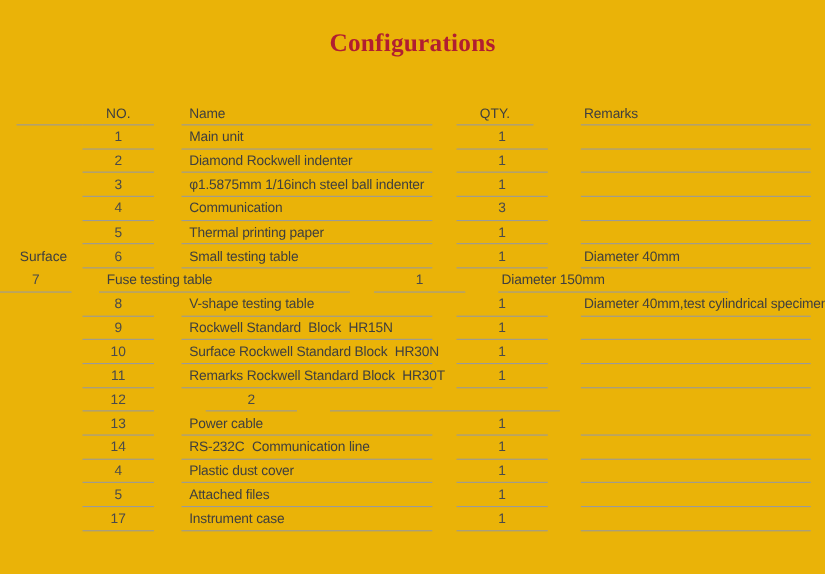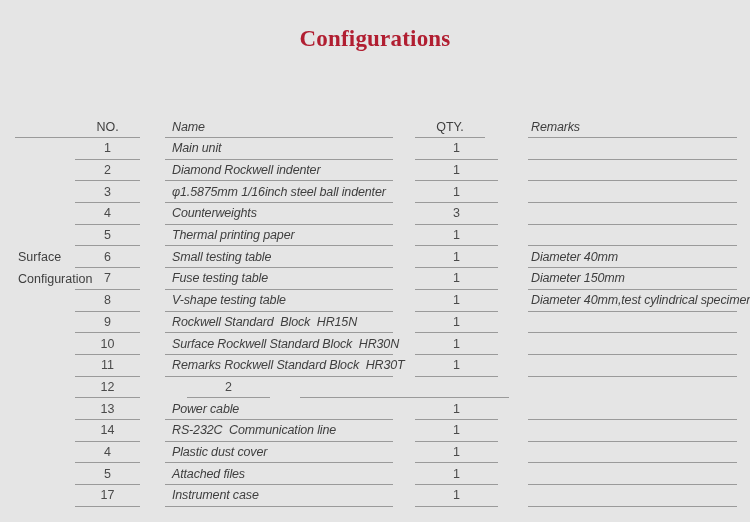--- a/index.html
+++ b/index.html
@@ -1,42 +1,42 @@
 <!DOCTYPE html>
 <html><head>
 <meta charset="utf-8">
 <style>
   html,body { margin:0; padding:0; background:#ffffff; }
   .page {
-    position:relative; width:750px; height:522px; background:#e5e5e5;
+    position:relative; width:750px; height:522px; background:#eab308;
     font-family:"Liberation Sans", sans-serif; color:#3f3f3f; overflow:hidden;
   }
   .title {
     position:absolute; top:26px; left:0; width:100%;
     text-align:center; font-family:"Liberation Serif", serif;
     font-weight:bold; font-size:23px; color:#b11e31; letter-spacing:0.2px;
   }
   .tablewrap { position:absolute; top:92px; left:0; width:750px; }
   .trow { display:flex; align-items:stretch; height:21.7px; }
-  .trow.header { height:22px;margin-top:24px; }
+  .trow.header { height:22px; }
   .cell { display:flex; align-items:center; box-sizing:border-box; font-size:12.5px; }
   .rule { border-bottom:1px solid #9a9a9a; }
   .sp15 { width:15px; }
   .c-leftrule { width:60px; }               
   .c-label { width:75px; padding-left:18px; }                
   .c-no { width:65px; justify-content:center; }
   .g1 { width:25px; }
   .c-name { width:228px; padding-left:7px; }
   .g2 { width:22px; }
   .c-qty { width:83px; justify-content:center; }
   .c-qty-h { width:70px; justify-content:center; }
   .g3 { width:30px; }
   .g3h { width:43px; }
   .c-remarks { width:209px; padding-left:3px; }
-  .c-name span, .c-remarks span { white-space:pre; letter-spacing:-0.15px;font-style:italic; }
+  .c-name span, .c-remarks span { white-space:pre; letter-spacing:-0.15px; }
   .num { color:#4a4a4a; }
 </style>
 </head>
 <body>
 
 <div class="page">
   <div class="title">Configurations</div>
 
   <div class="tablewrap">
 
@@ -99,21 +99,21 @@
       <div class="cell c-remarks rule">
           <span></span>
         </div>
     </div>
 
     <div class="trow">
       <div class="cell c-label"></div>
       <div class="cell c-no rule num">4</div>
       <div class="g1"></div>
       <div class="cell c-name rule">
-          <span>Counterweights</span>
+          <span>Communication</span>
         </div>
       <div class="g2"></div>
       <div class="cell c-qty rule num">3</div>
       <div class="g3"></div>
       <div class="cell c-remarks rule">
           <span></span>
         </div>
     </div>
 
     <div class="trow">
@@ -142,23 +142,20 @@
         </div>
       <div class="g2"></div>
       <div class="cell c-qty rule num">1</div>
       <div class="g3"></div>
       <div class="cell c-remarks rule">
           <span>Diameter 40mm</span>
         </div>
     </div>
 
     <div class="trow">
-      <div class="cell c-label">
-          <span>Configuration</span>
-        </div>
       <div class="cell c-no rule num">7</div>
       <div class="g1"></div>
       <div class="cell c-name rule">
           <span>Fuse testing table</span>
         </div>
       <div class="g2"></div>
       <div class="cell c-qty rule num">1</div>
       <div class="g3"></div>
       <div class="cell c-remarks rule">
           <span>Diameter 150mm</span>

